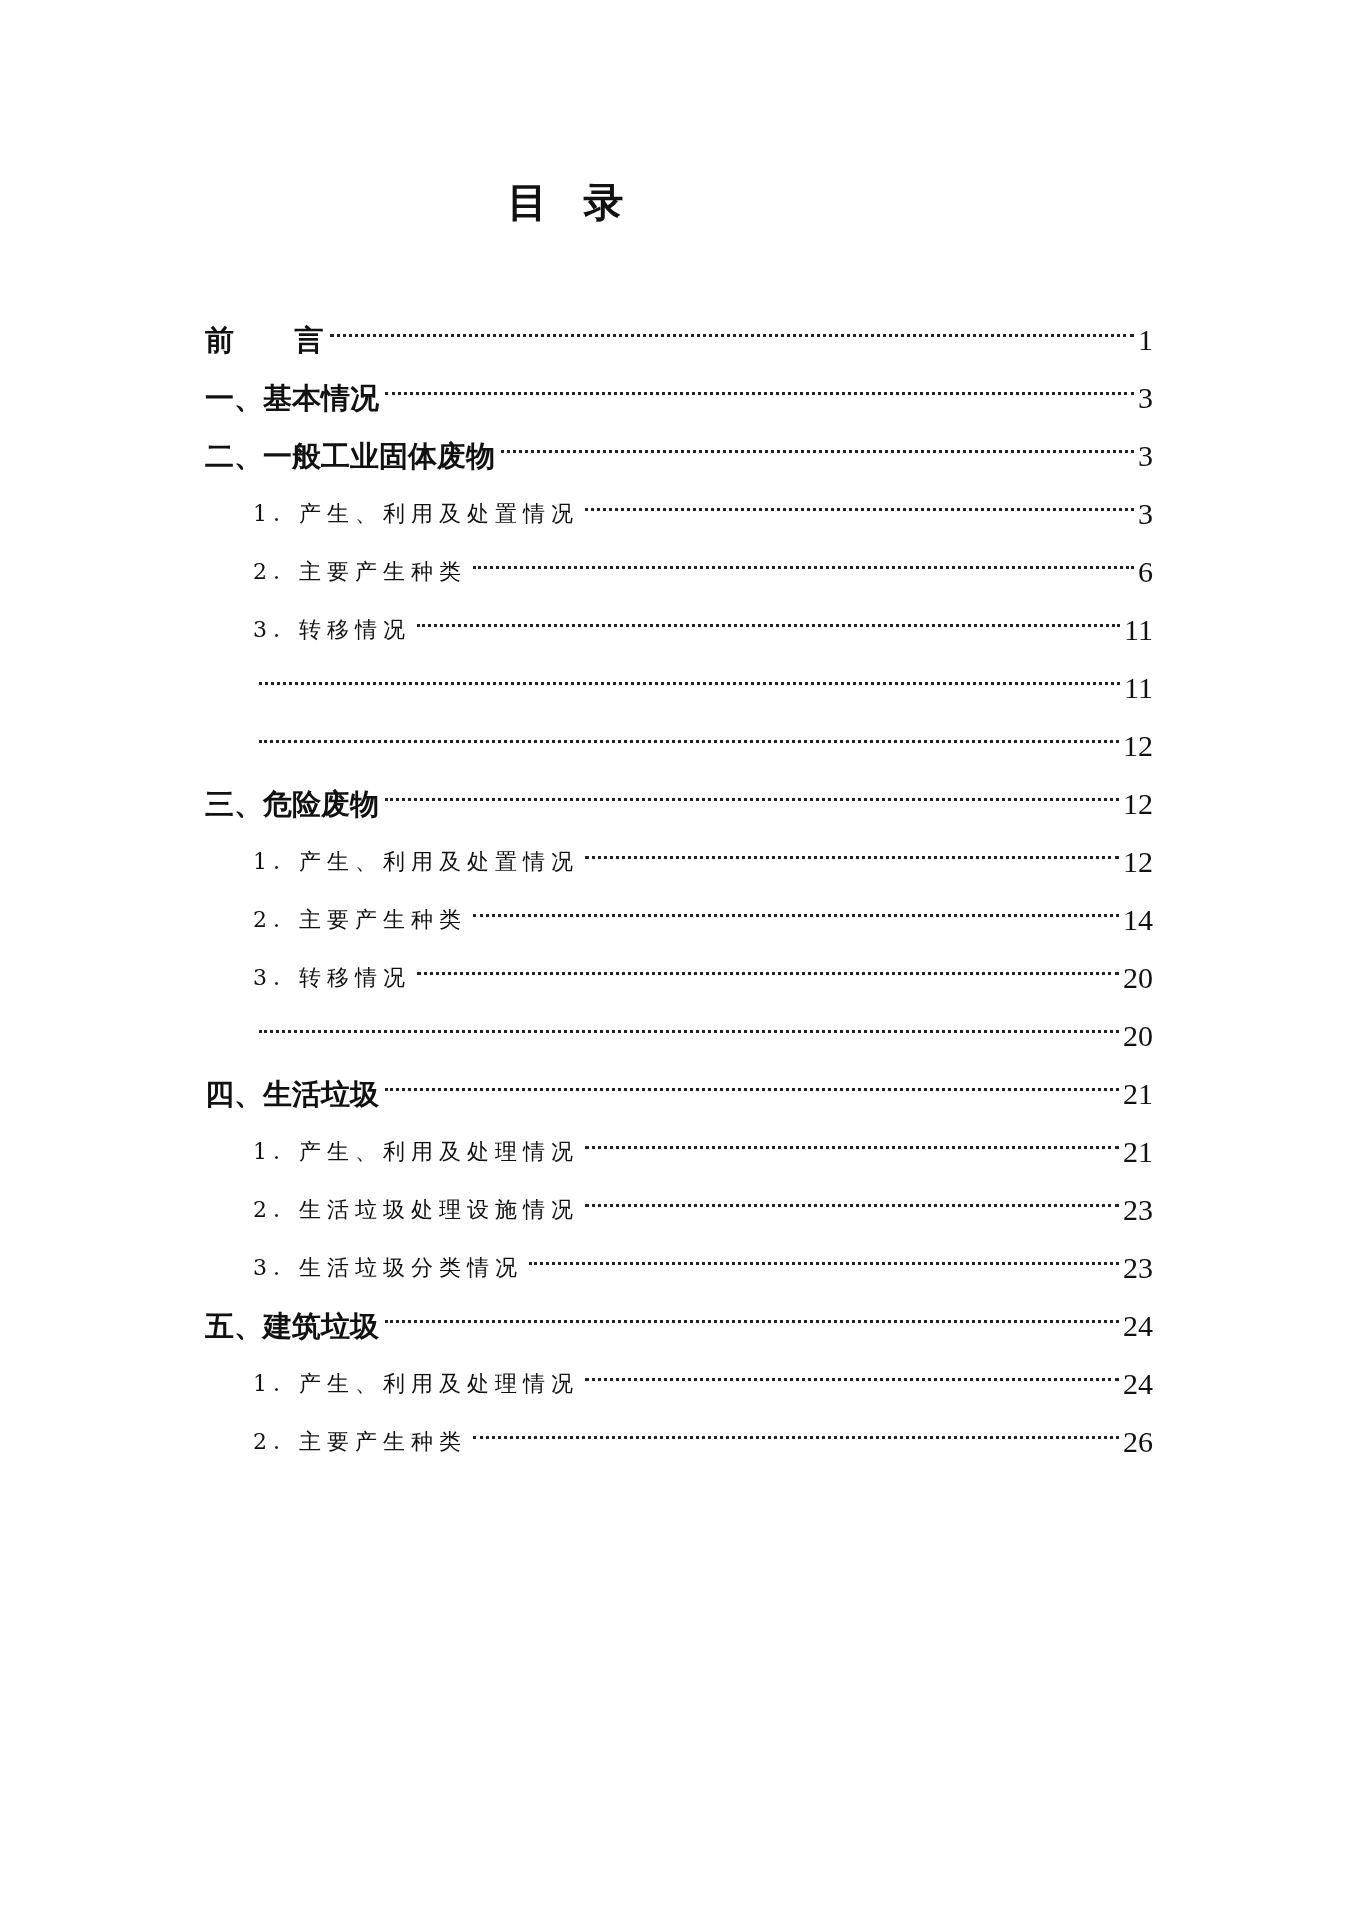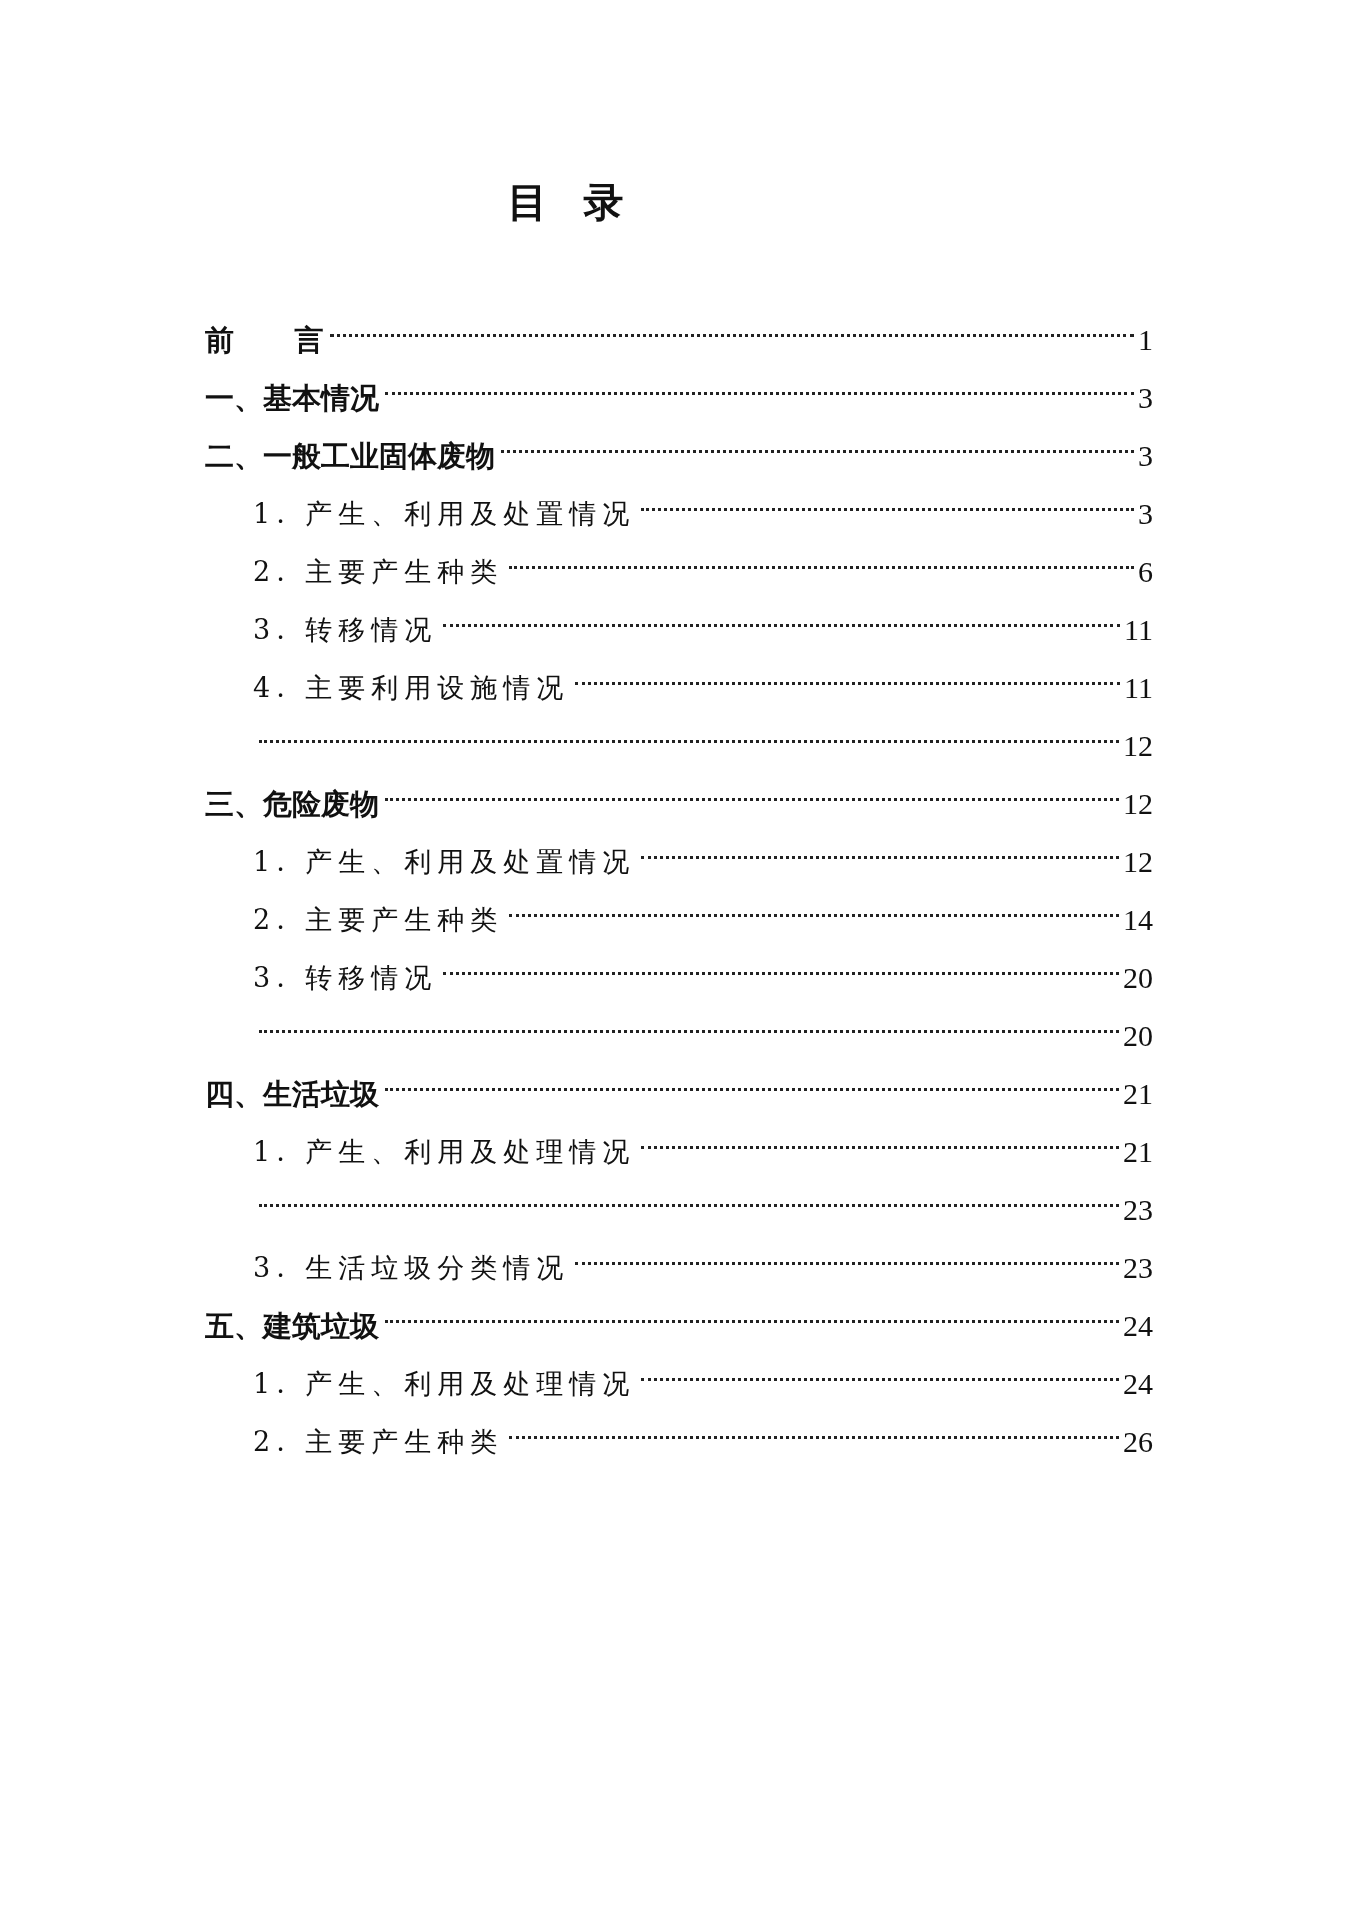--- a/index.html
+++ b/index.html
@@ -13,21 +13,21 @@
   .toc { position: absolute; left: 205px; top: 318px; width: 948px; }
   .row {
     position: absolute; left: 0; width: 948px; height: 44px;
     display: flex; align-items: center;
   }
   .row.lvl1 .label {
     font-family: "DejaVu Sans", sans-serif; font-weight: bold; font-size: 29px;
   }
   .row.lvl2 { padding-left: 48px; width: 900px; }
   .row.lvl2 .label {
-    font-family: "DejaVu Serif", serif; font-size: 27px; letter-spacing: 6px;
+    font-family: "DejaVu Serif", serif; font-size: 22px; letter-spacing: 6px;
   }
   .label { white-space: pre; line-height: 40px; }
   .leader {
     flex: 1; margin: 0 4px 10px 6px; height: 0;
     border-bottom: 3px dotted #222222;
   }
   .page-num {
     font-family: "Liberation Serif", serif; font-size: 30px; line-height: 40px;
     min-width: 14px; text-align: right;
   }
@@ -63,21 +63,20 @@
       <span class="label">2. 主要产生种类</span>
       <span class="leader"></span>
       <span class="page-num">6</span>
     </div>
     <div class="row lvl2" style="top:290px">
       <span class="label">3. 转移情况</span>
       <span class="leader"></span>
       <span class="page-num">11</span>
     </div>
     <div class="row lvl2" style="top:348px">
-      <span class="label">4. 主要利用设施情况</span>
       <span class="leader"></span>
       <span class="page-num">11</span>
     </div>
     <div class="row lvl2" style="top:406px">
       <span class="leader"></span>
       <span class="page-num">12</span>
     </div>
     <div class="row lvl1" style="top:464px">
       <span class="label">三、危险废物</span>
       <span class="leader"></span>
@@ -106,20 +105,21 @@
       <span class="label">四、生活垃圾</span>
       <span class="leader"></span>
       <span class="page-num">21</span>
     </div>
     <div class="row lvl2" style="top:812px">
       <span class="label">1. 产生、利用及处理情况</span>
       <span class="leader"></span>
       <span class="page-num">21</span>
     </div>
     <div class="row lvl2" style="top:870px">
+      <span class="label">2. 生活垃圾处理设施情况</span>
       <span class="leader"></span>
       <span class="page-num">23</span>
     </div>
     <div class="row lvl2" style="top:928px">
       <span class="label">3. 生活垃圾分类情况</span>
       <span class="leader"></span>
       <span class="page-num">23</span>
     </div>
     <div class="row lvl1" style="top:986px">
       <span class="label">五、建筑垃圾</span>

